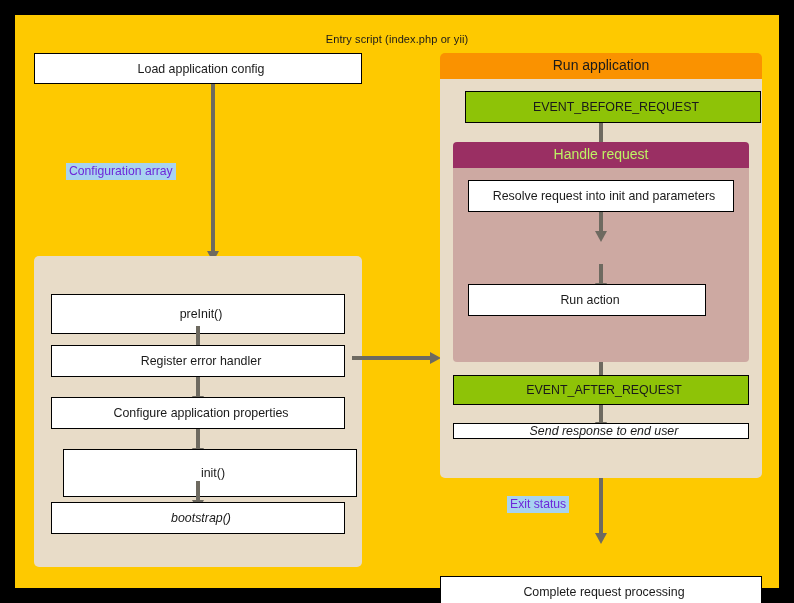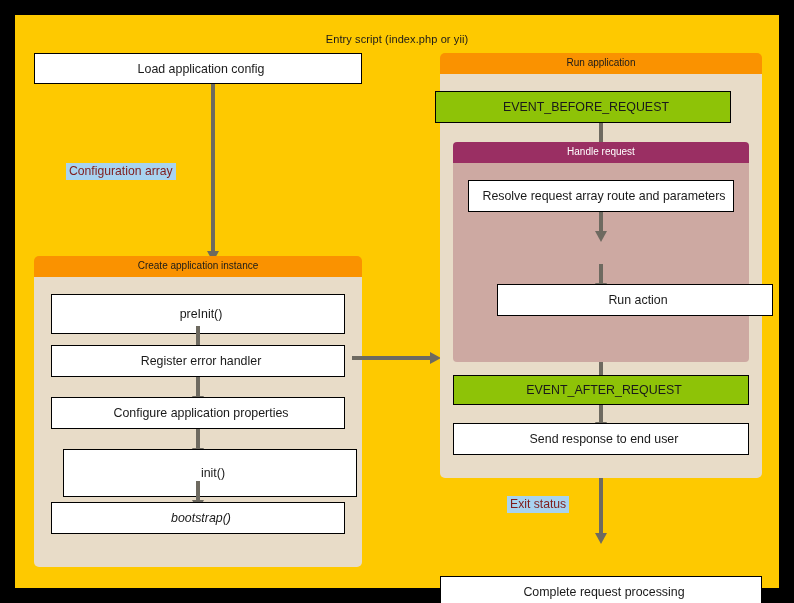--- a/index.html
+++ b/index.html
@@ -61,47 +61,47 @@
   .group {
     position: absolute;
     box-sizing: border-box;
     border-radius: 5px;
     overflow: hidden;
   }
   .group-header {
     width: 100%;
     box-sizing: border-box;
     text-align: center;
-    font-size: 10px;
+    font-size: 14px;
     padding: 4px 0 5px 0;
     line-height: 1.2;
   }
   .group-body {
     width: 100%;
     height: 100%;
   }
 
   .group.orange-group .group-header { background: #fa9200; color: #1a1a1a; }
   .group.orange-group .group-body   { background: #e8dcc8; }
 
   .group.purple-group { border-radius: 4px; }
-  .group.purple-group .group-header { background: #9a2f63; color: #ffffff; }
+  .group.purple-group .group-header { background: #9a2f63; color: #bef264; }
   .group.purple-group .group-body   { background: #cda9a2; }
 
   
   .box.event {
     background: #8ec307;
     border: 1.6px solid #000000;
   }
 
   
   .edge-label {
     position: absolute;
     background: #a8d3f0;
-    color: #7f1d1d;
+    color: #6d28d9;
     font-size: 12.2px;
     padding: 1px 3px 2px 3px;
     white-space: nowrap;
     line-height: 1.15;
   }
 
   
   .arrow-v {
     position: absolute;
     width: 4px;
@@ -146,21 +146,20 @@
 
     <div class="entry-title">Entry script (index.php or yii)</div>
 
     <div class="box" style="left:19px; top:38px; width:328px; height:31px;">Load application config</div>
 
     <div class="arrow-v" style="left:196px; top:69px; height:168px;"></div>
 
     <div class="edge-label" style="left:51px; top:148px;">Configuration array</div>
 
     <div class="group orange-group" style="left:19px; top:241px; width:328px; height:311px;">
-      <div class="group-header">Create application instance</div>
       <div class="group-body"></div>
     </div>
 
     <div class="box" style="left:36px; top:279px; width:294px; height:40px;">preInit()</div>
     <div class="arrow-v" style="left:181px; top:311px; height:20px;"></div>
 
     <div class="box" style="left:36px; top:330px; width:294px; height:32px;">Register error handler</div>
     <div class="arrow-v" style="left:181px; top:362px; height:20px;"></div>
 
     <div class="box" style="left:36px; top:382px; width:294px; height:32px;">Configure application properties</div>
@@ -171,43 +170,43 @@
 
     <div class="box" style="left:36px; top:487px; width:294px; height:32px;font-style:italic;">bootstrap()</div>
 
     <div class="arrow-h" style="left:337px; top:341px; width:79px;"></div>
 
     <div class="group orange-group" style="left:425px; top:38px; width:322px; height:425px;">
       <div class="group-header">Run application</div>
       <div class="group-body"></div>
     </div>
 
-    <div class="box event" style="left:420px; top:76px; width:296px; height:32px;">EVENT_BEFORE_REQUEST</div>
+    <div class="box event" style="left:450px; top:76px; width:296px; height:32px;">EVENT_BEFORE_REQUEST</div>
 
     <div class="arrow-v" style="left:584px; top:108px; height:20px;"></div>
 
     <div class="group purple-group" style="left:438px; top:127px; width:296px; height:220px;">
       <div class="group-header">Handle request</div>
       <div class="group-body"></div>
     </div>
 
-    <div class="box" style="left:453px; top:165px; width:266px; height:32px;">Resolve request array route and parameters</div>
+    <div class="box" style="left:453px; top:165px; width:266px; height:32px;">Resolve request into init and parameters</div>
     <div class="arrow-v" style="left:584px; top:197px; height:20px;"></div>
 
     <div class="arrow-v" style="left:584px; top:249px; height:20px;"></div>
 
-    <div class="box" style="left:453px; top:269px; width:276px; height:32px;margin-left:29px;">Run action</div>
+    <div class="box" style="left:453px; top:269px; width:238px; height:32px;">Run action</div>
 
     <div class="arrow-v" style="left:584px; top:347px; height:20px;"></div>
 
     <div class="box event" style="left:438px; top:360px; width:296px; height:30px;">EVENT_AFTER_REQUEST</div>
 
     <div class="arrow-v" style="left:584px; top:390px; height:18px;"></div>
 
-    <div class="box" style="left:438px; top:408px; width:296px; height:32px;">Send response to end user</div>
+    <div class="box" style="left:438px; top:408px; width:296px; height:16px;font-style:italic;">Send response to end user</div>
 
     <div class="arrow-v" style="left:584px; top:463px; height:56px;"></div>
 
     <div class="edge-label" style="left:492px; top:481px;">Exit status</div>
 
     <div class="box" style="left:425px; top:527px; width:322px; height:31px;margin-top:34px;">Complete request processing</div>
 
   </div>
 </div>
 

